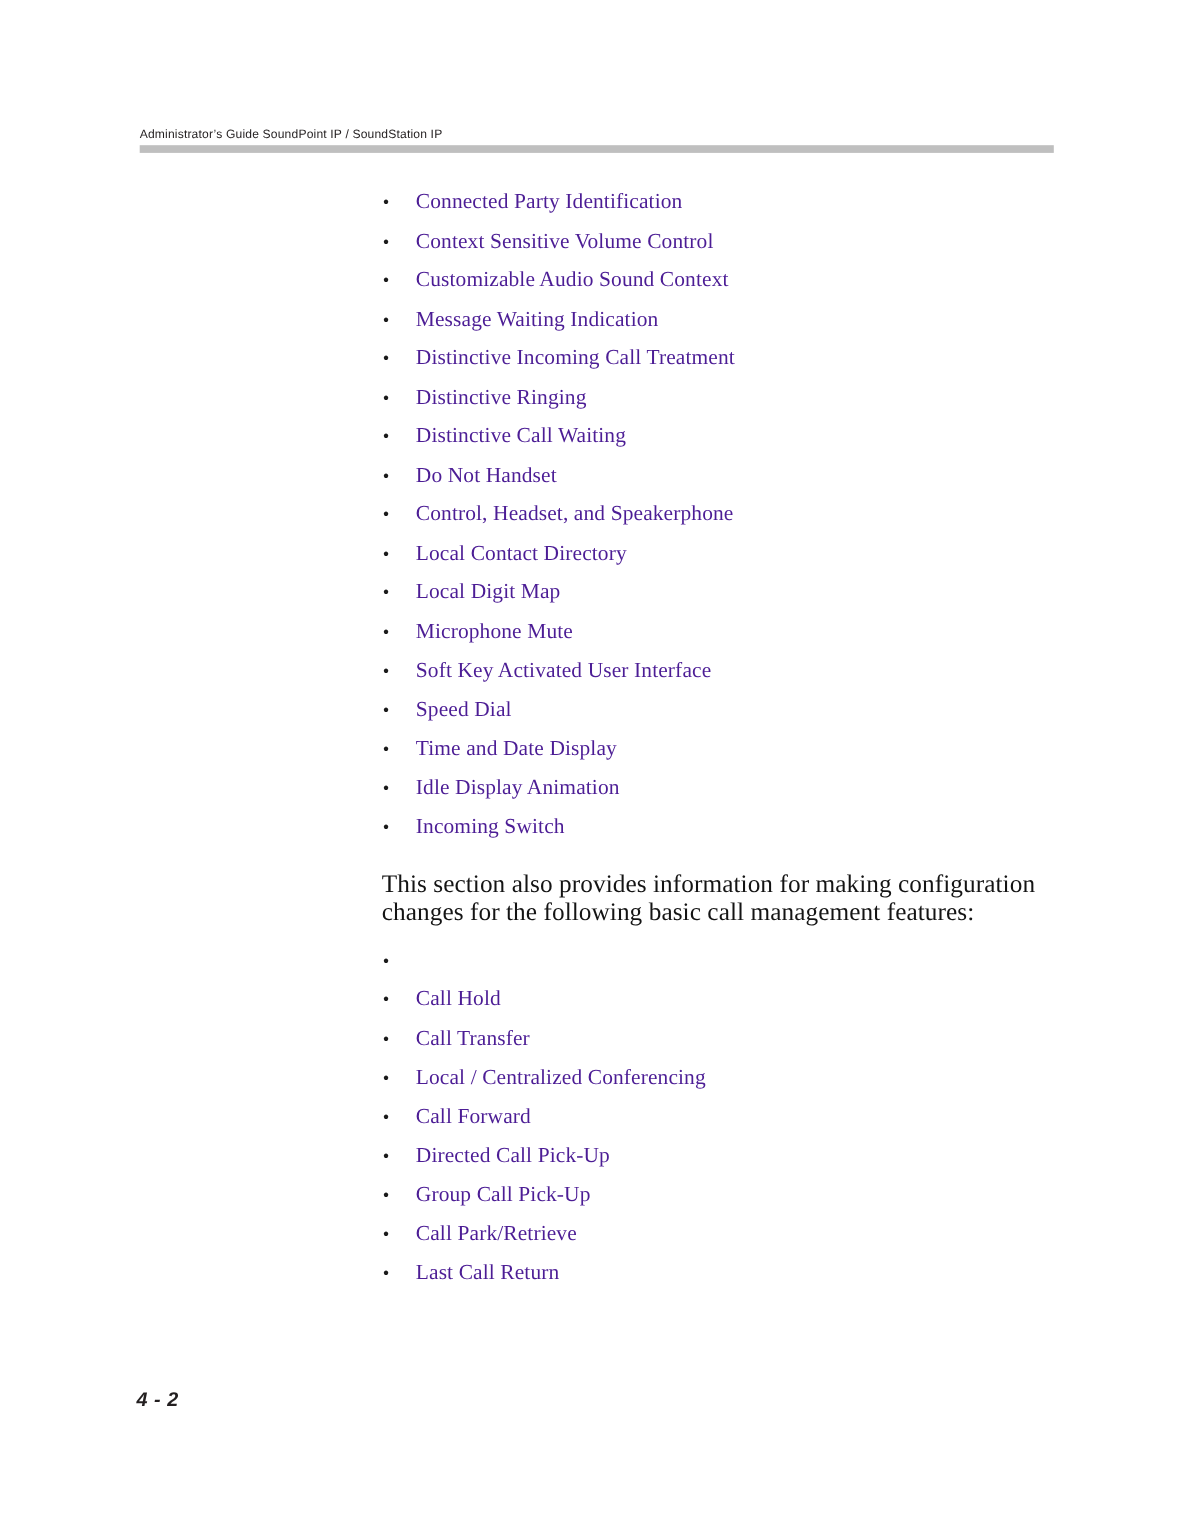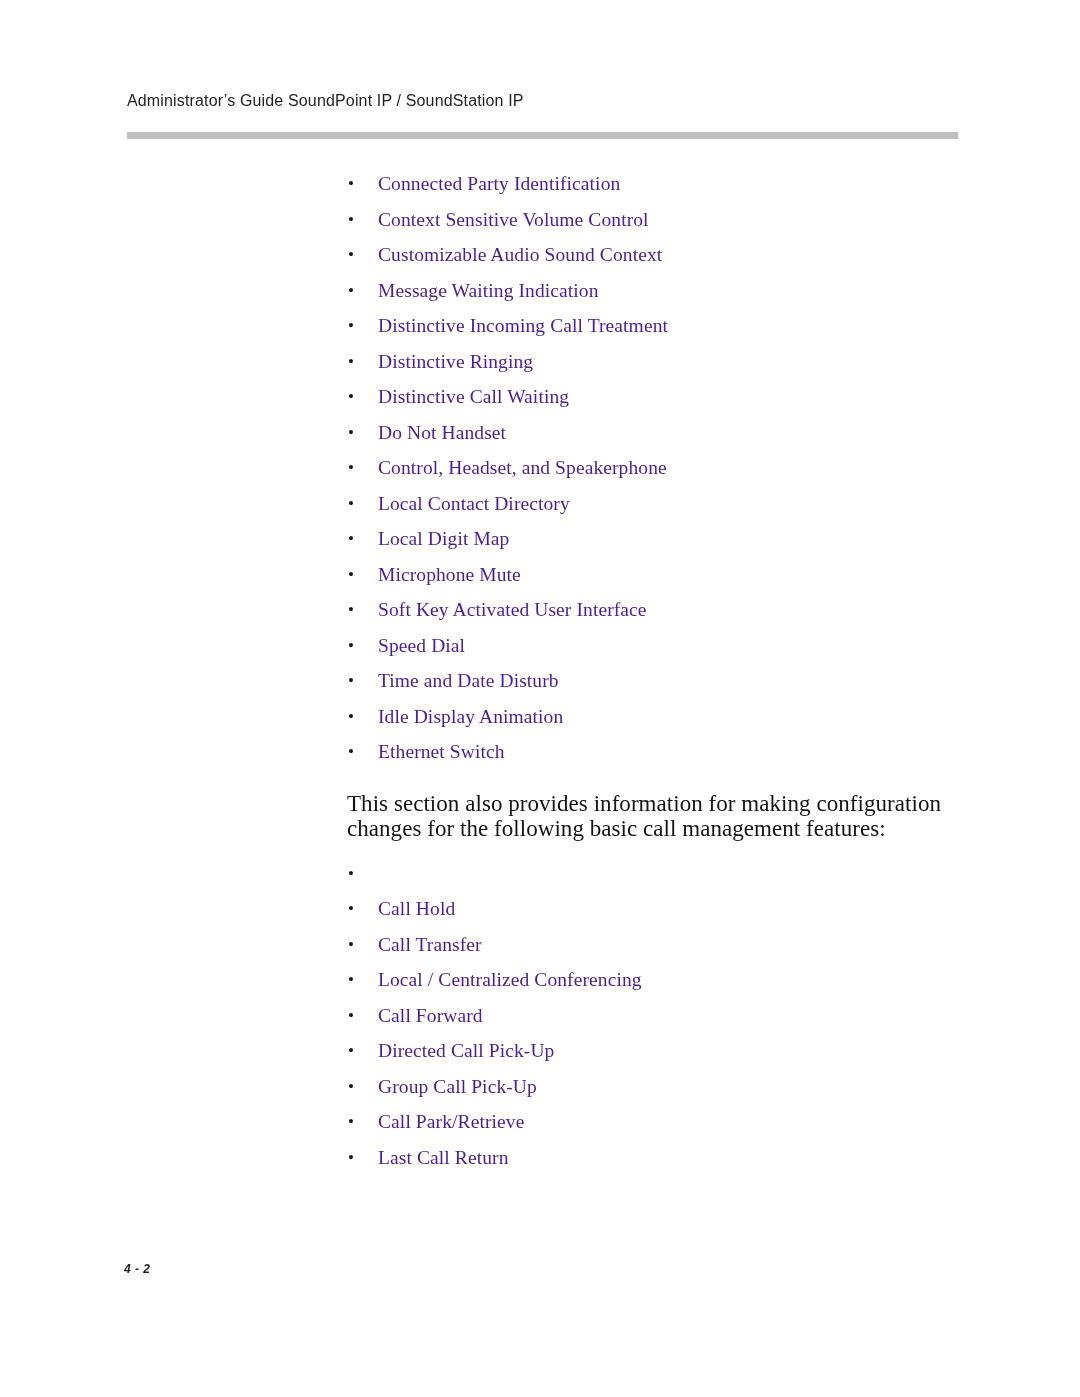--- a/index.html
+++ b/index.html
@@ -13,24 +13,24 @@
     height: 1397px;
     background: #ffffff;
     overflow: hidden;
     font-family: "Liberation Serif", "DejaVu Serif", serif;
   }
 
   
   .running-header {
     position: absolute;
     left: 127px;
-    top: 92px;
+    top: 116px;
     width: 840px;
     font-family: "Liberation Sans", "DejaVu Sans", sans-serif;
-    font-size: 16px;
+    font-size: 11px;
     letter-spacing: 0.15px;
     color: #231f20;
     white-space: nowrap;
   }
   .header-rule {
     position: absolute;
     left: 127px;
     top: 132px;
     width: 831px;
     height: 7px;
@@ -86,21 +86,21 @@
 
   .spacer-before-para { height: 21px; }
   .spacer-after-para  { height: 14px; }
 
   
   .page-number {
     position: absolute;
     left: 124px;
     top: 1262px;
     font-family: "Liberation Sans", "DejaVu Sans", sans-serif;
-    font-size: 12px;
+    font-size: 18px;
     font-weight: 600;
     font-style: italic;
     color: #231f20;
     letter-spacing: 0.5px;
   }
 </style>
 </head>
 <body>
 
 <div class="page">
@@ -119,23 +119,23 @@
         <li><span class="bullet">•</span><span class="link">Distinctive Incoming Call Treatment</span></li>
         <li><span class="bullet">•</span><span class="link">Distinctive Ringing</span></li>
         <li><span class="bullet">•</span><span class="link">Distinctive Call Waiting</span></li>
         <li><span class="bullet">•</span><span class="link">Do Not Handset</span></li>
         <li><span class="bullet">•</span><span class="link">Control, Headset, and Speakerphone</span></li>
         <li><span class="bullet">•</span><span class="link">Local Contact Directory</span></li>
         <li><span class="bullet">•</span><span class="link">Local Digit Map</span></li>
         <li><span class="bullet">•</span><span class="link">Microphone Mute</span></li>
         <li><span class="bullet">•</span><span class="link">Soft Key Activated User Interface</span></li>
         <li><span class="bullet">•</span><span class="link">Speed Dial</span></li>
-        <li><span class="bullet">•</span><span class="link">Time and Date Disturb</span></li>
+        <li><span class="bullet">•</span><span class="link">Time and Date Display</span></li>
         <li><span class="bullet">•</span><span class="link">Idle Display Animation</span></li>
-        <li><span class="bullet">•</span><span class="link">Ethernet Switch</span></li>
+        <li><span class="bullet">•</span><span class="link">Incoming Switch</span></li>
       </ul>
 
     <div class="spacer-before-para"></div>
 
     <p class="body-para">This section also provides information for making configuration changes for the following basic call management features:</p>
 
     <div class="spacer-after-para"></div>
 
     <ul class="feature-list" id="call-management-list">
         <li><span class="bullet">•</span></li>

